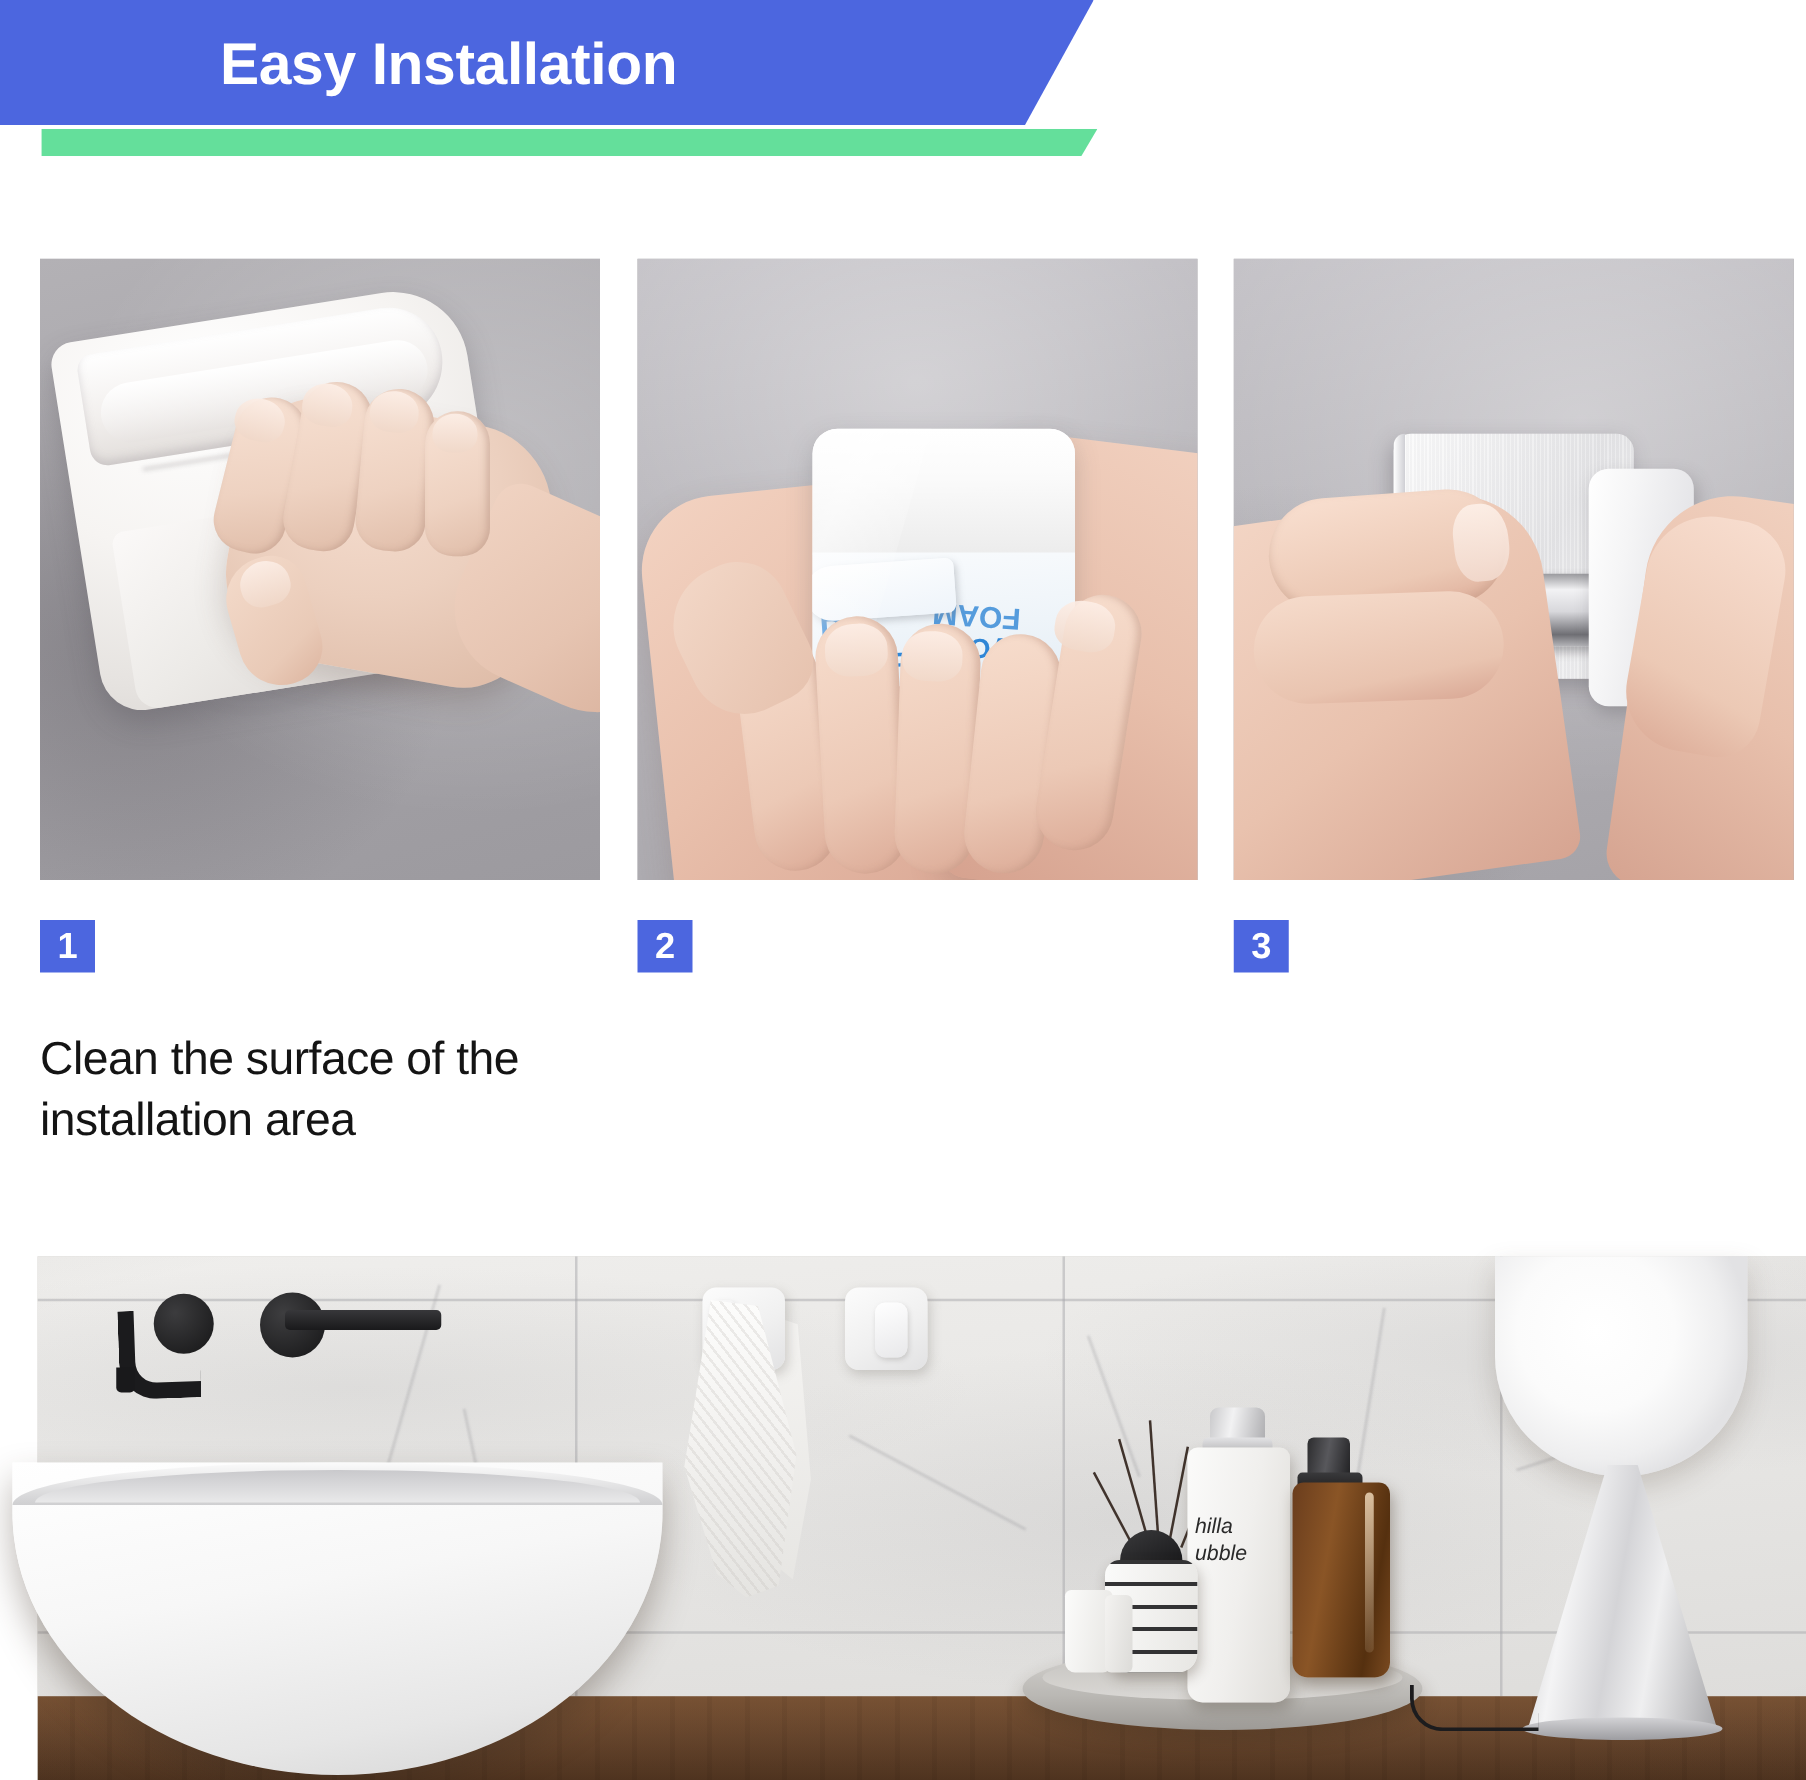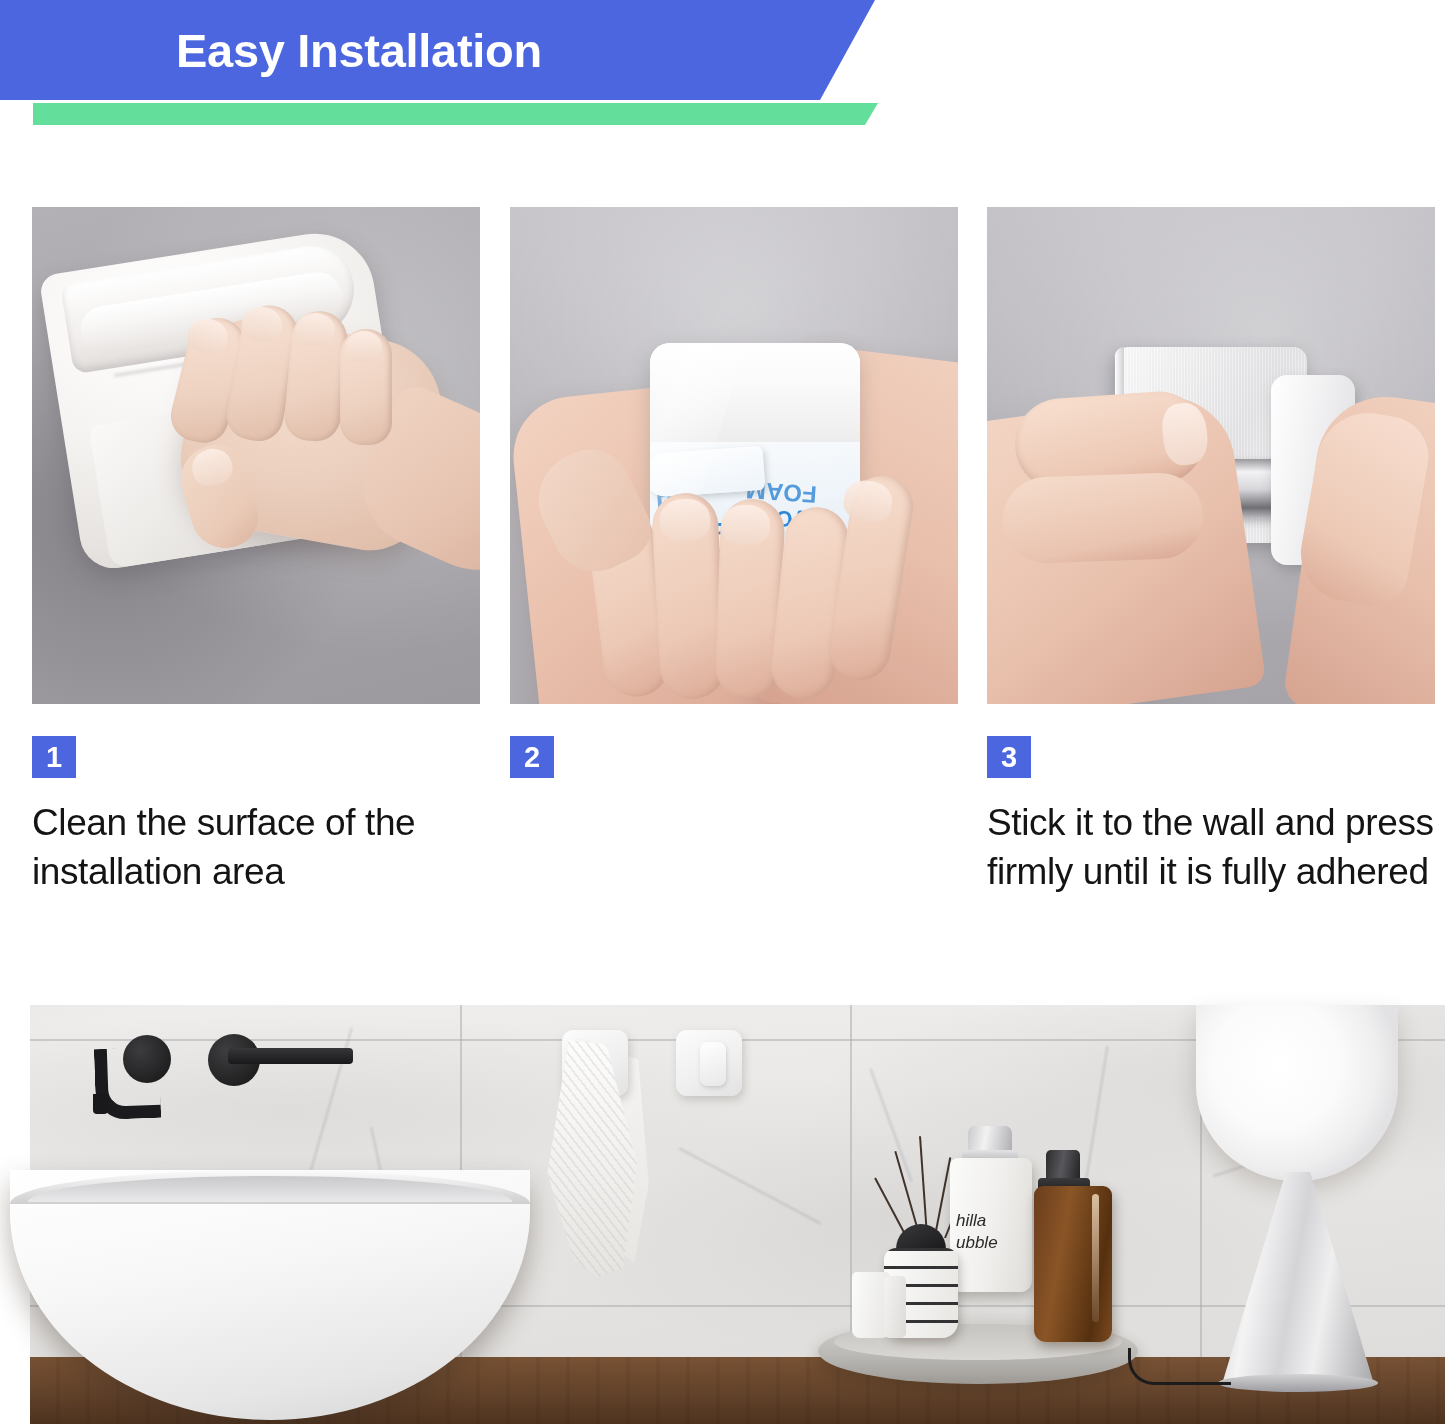--- a/index.html
+++ b/index.html
@@ -274,21 +274,21 @@
   .step-col{position:absolute;top:736px;}
   .step-col.c1{left:32px;width:450px;}
   .step-col.c2{left:510px;width:450px;}
   .step-col.c3{left:987px;width:452px;}
   .badge{
     width:44px;height:42px;background:#4c66df;
     display:flex;align-items:center;justify-content:center;
     color:#ffffff;font-size:29px;font-weight:700;line-height:1;
   }
   .caption{
-    margin-top:20px;color:#141414;
+    margin-top:44px;color:#141414;
     font-size:37px;line-height:49px;font-weight:400;letter-spacing:-0.4px;
   }
 
   
   .hero{
     position:absolute;left:30px;top:1005px;width:1415px;height:419px;
     overflow:hidden;background:#d9d7d4;
   }
   .hero .marble{
     position:absolute;left:0;top:0;width:100%;height:352px;
@@ -394,21 +394,21 @@
     border-radius:50%;
     background:linear-gradient(180deg,#d6d4d1 0%,#bab8b4 58%,#9d9a96 100%);
     box-shadow:0 8px 16px rgba(60,42,28,.32);
   }
   .tray .inner{
     position:absolute;left:16px;top:6px;width:288px;height:36px;border-radius:50%;
     background:linear-gradient(180deg,#c6c4c0,#dad8d5);
   }
   .btl{position:absolute;}
   .btl-white{
-    left:950px;top:1158px;width:82px;height:134px;border-radius:8px 8px 12px 12px;
+    left:950px;top:1158px;width:82px;height:204px;border-radius:8px 8px 12px 12px;
     background:linear-gradient(100deg,#fbfbfa 0%,#f0efed 52%,#dedcd8 100%);
     box-shadow:2px 6px 12px rgba(70,56,44,.28);
   }
   .btl-white .lbl{
     position:absolute;left:6px;top:52px;width:72px;color:#2a2a2a;
     font-size:17px;line-height:22px;font-style:italic;overflow:hidden;
   }
   .pump-silver{
     position:absolute;left:968px;top:1126px;width:44px;height:40px;border-radius:7px;
     background:linear-gradient(100deg,#c9c9cb 0%,#f2f2f3 38%,#a9a9ac 100%);
@@ -571,21 +571,20 @@
 
 <div class="step-col c1">
   <div class="badge">1</div>
   <div class="caption">Clean the surface of the installation area</div>
 </div>
 <div class="step-col c2">
   <div class="badge">2</div>
 </div>
 <div class="step-col c3">
   <div class="badge">3</div>
-  <div class="caption">Stick it to the wall and press firmly until it is fully adhered</div>
 </div>
 
 <div class="hero">
   <div class="marble">
     <div class="vein v1"></div>
       <div class="vein v2"></div>
       <div class="vein v3"></div>
     <div class="vein v4"></div>
       <div class="vein v5"></div>
       <div class="vein v6"></div>

